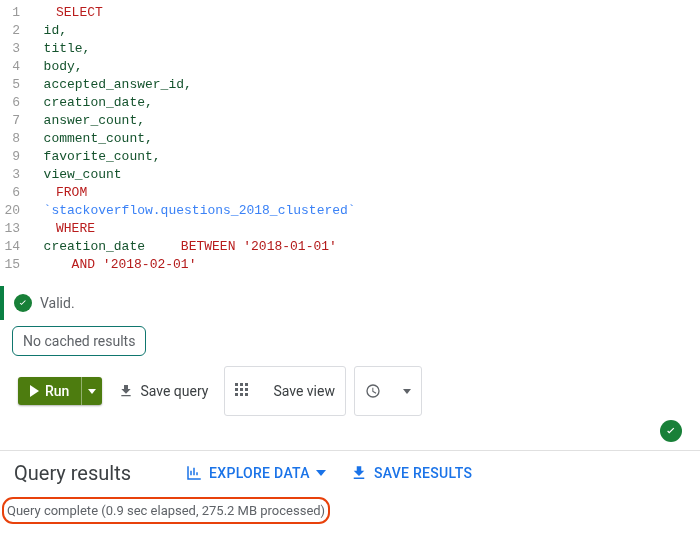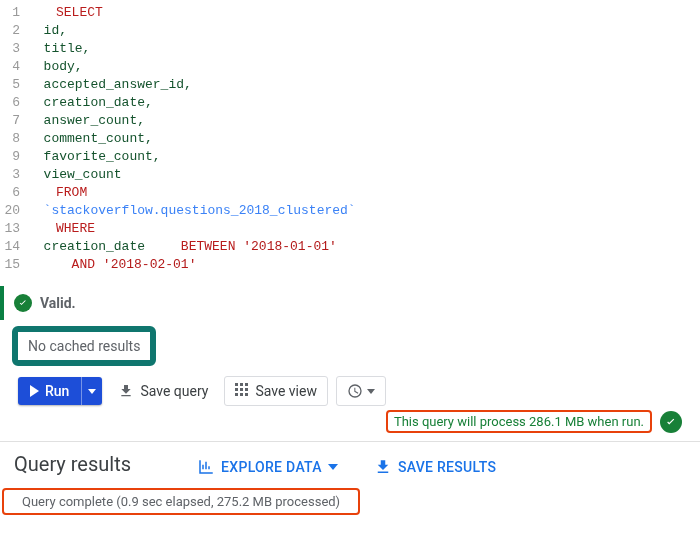--- a/index.html
+++ b/index.html
@@ -44,42 +44,42 @@
       margin-top: 4px;
     }
     .check-circle {
       width: 18px; height: 18px;
       background: #188038;
       border-radius: 50%;
       display: flex; align-items: center; justify-content: center;
       margin-right: 8px;
     }
     .check-circle svg { width: 12px; height: 12px; fill: #fff; }
-    .valid-text { color: #5f6368; font-size: 14px; font-weight: bold; }
+    .valid-text { color: #5f6368; font-size: 14px; }
 
     .highlight-box {
-      border: 6px solid #0f766e;
+      border: 1px solid #0f766e;
       border-radius: 6px;
       display: inline-block;
       padding: 6px 10px;
       margin: 6px 12px 4px 12px;
       color: #5f6368;
       font-size: 14px;
     }
 
     .toolbar {
       display: flex;
       align-items: center;
       gap: 8px;
       padding: 6px 18px 2px 18px;
       flex-wrap: wrap;
     }
     .run-btn {
       display: flex;
-      background: #1d4ed8;
+      background: #4d7c0f;
       border-radius: 3px;
       overflow: hidden;
       color: #fff;
       cursor: pointer;
       box-shadow: 0 1px 2px rgba(0,0,0,0.3);
     }
     .run-main {
       display: flex; align-items: center;
       padding: 6px 12px;
       font-size: 14px;
@@ -90,24 +90,24 @@
       border-left: 1px solid rgba(255,255,255,0.4);
       padding: 6px 6px;
       display: flex; align-items: center;
     }
     .play-icon { width:0;height:0;border-left:9px solid #fff;border-top:6px solid transparent;border-bottom:6px solid transparent; }
     .caret-icon { width:0;height:0;border-top:5px solid #fff;border-left:4px solid transparent;border-right:4px solid transparent; }
     .caret-dark { width:0;height:0;border-top:5px solid #5f6368;border-left:4px solid transparent;border-right:4px solid transparent; }
 
     .tool-btn {
       display: flex; align-items: center;
-      gap: 4px;
+      gap: 22px;
       border: 1px solid #dadce0;
       border-radius: 3px;
-      padding: 6px 10px;
+      padding: 16px 10px;
       font-size: 14px;
       color: #3c4043;
       cursor: pointer;
       background: #fff;
     }
     .tool-btn svg { width: 16px; height: 16px; fill: #5f6368; }
     .tool-plain {
       display: flex; align-items: center;
       gap: 6px;
       padding: 6px 8px;
@@ -136,23 +136,23 @@
       background: #188038;
       border-radius: 50%;
       display: flex; align-items: center; justify-content: center;
     }
     .green-check svg { width: 14px; height: 14px; fill: #fff; }
 
     .divider { border-top: 1px solid #e0e0e0; }
 
     .results-header {
       display: flex;
-      align-items: flex-end;
+      align-items: center;
       padding: 10px 18px 4px 14px;
-      gap: 36px;
+      gap: 24px;
     }
     .results-title {
       font-size: 20px;
       color: #3c4043;
       font-weight: 400;
       flex: 0 0 auto;
       margin-right: 30px;
     }
     .action-btn {
       display: flex; align-items: center;
@@ -161,24 +161,24 @@
       font-size: 14px;
       font-weight: 500;
       cursor: pointer;
       letter-spacing: 0.3px;
     }
     .action-btn svg { width: 18px; height: 18px; fill: #1a73e8; }
     .caret-blue { width:0;height:0;border-top:6px solid #1a73e8;border-left:5px solid transparent;border-right:5px solid transparent; }
 
     .complete-box {
       border: 2px solid #e8410b;
-      border-radius: 4px;
+      border-radius: 11px;
       display: inline-block;
       margin: 8px 0 0 2px;
-      padding: 4px 18px;
+      padding: 4px 3px;
       color: #5f6368;
       font-size: 13px;
     }
 
     .grid-icon {
       width: 16px; height: 16px;
       display: grid;
       grid-template-columns: repeat(3, 3px);
       grid-template-rows: repeat(3, 3px);
       gap: 2px;
@@ -258,21 +258,20 @@
   <div class="tool-btn">
     <svg viewBox="0 0 24 24">
         <path d="M12 2a10 10 0 100 20 10 10 0 000-20zm0 18a8 8 0 110-16 8 8 0 010 16zm.5-13H11v6l5.2 3 .8-1.3-4.5-2.6V7z"></path>
       </svg>
     <span class="caret-dark"></span>
   </div>
 
 </div>
 
 <div class="process-row">
-  <span class="process-box">This query will process 286.1 MB when run.</span>
   <span class="green-check">
     <svg viewBox="0 0 24 24">
         <path d="M9 16.2l-3.5-3.5 1.4-1.4L9 13.4l7.1-7.1 1.4 1.4z"></path>
       </svg>
   </span>
 </div>
 
 <div class="divider"></div>
 
 <div class="results-header">

